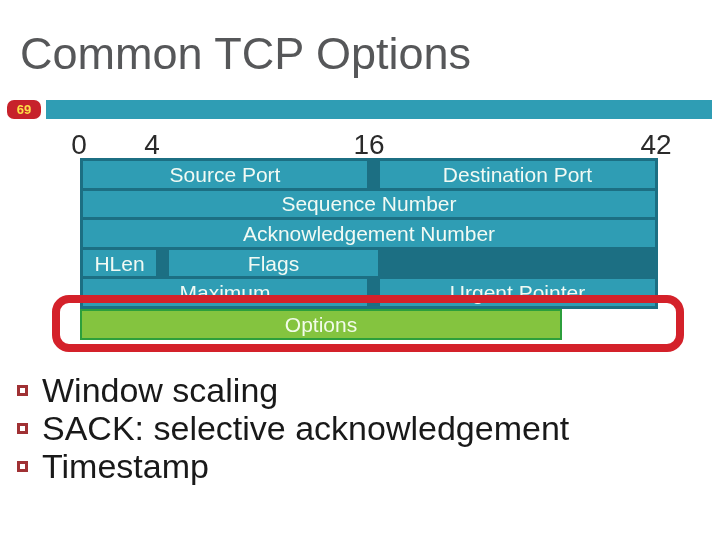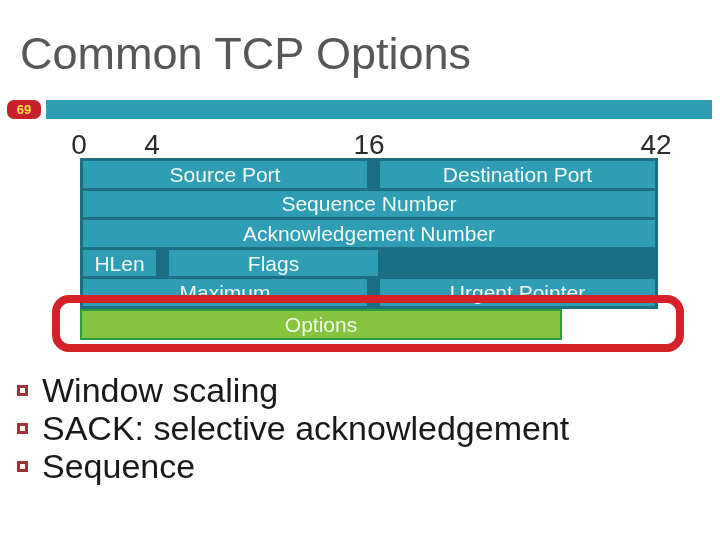--- a/index.html
+++ b/index.html
@@ -143,15 +143,15 @@
   <div class="bullet-item">
     <span class="bullet-square"></span>
     <span class="bullet-text">Window scaling</span>
   </div>
   <div class="bullet-item">
     <span class="bullet-square"></span>
     <span class="bullet-text">SACK: selective acknowledgement</span>
   </div>
   <div class="bullet-item">
     <span class="bullet-square"></span>
-    <span class="bullet-text">Sequence</span>
+    <span class="bullet-text">Timestamp</span>
   </div>
 </div>
 
 </body></html>

